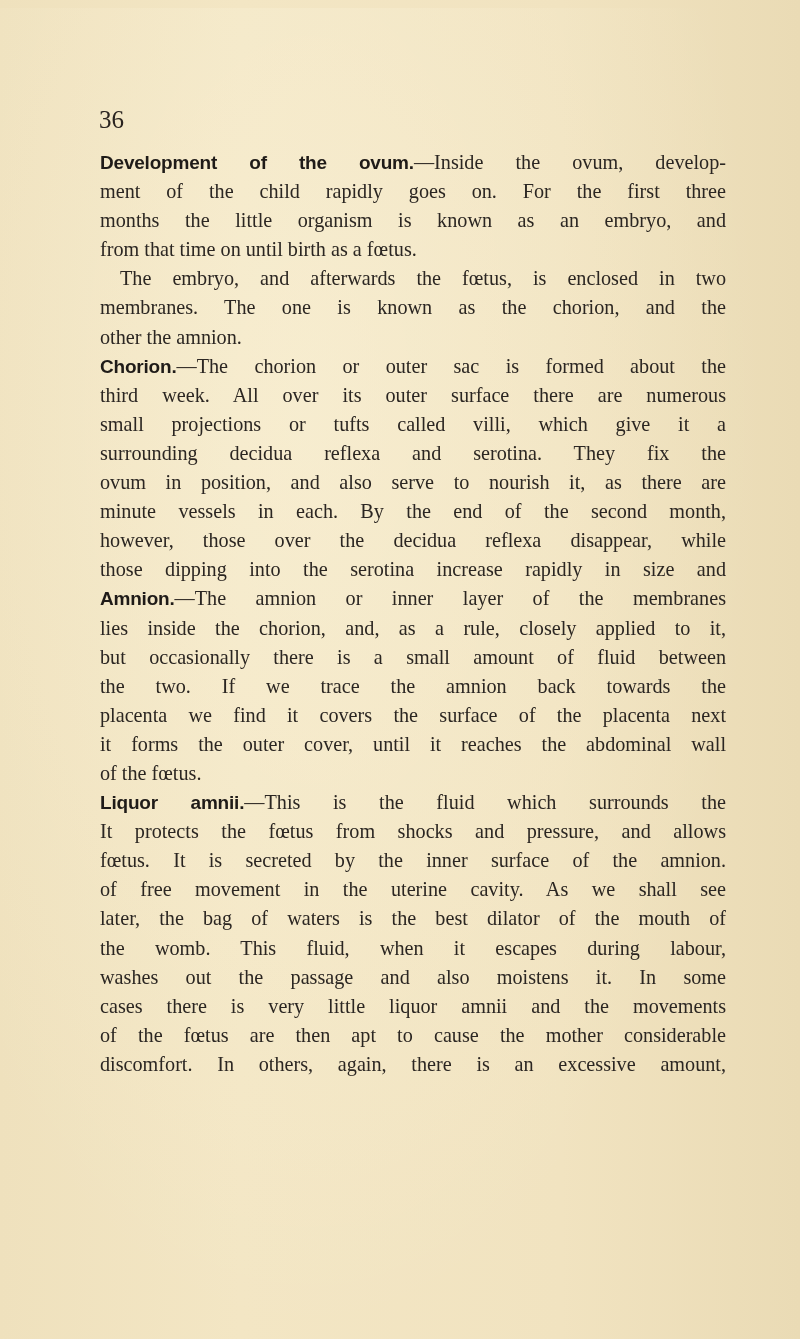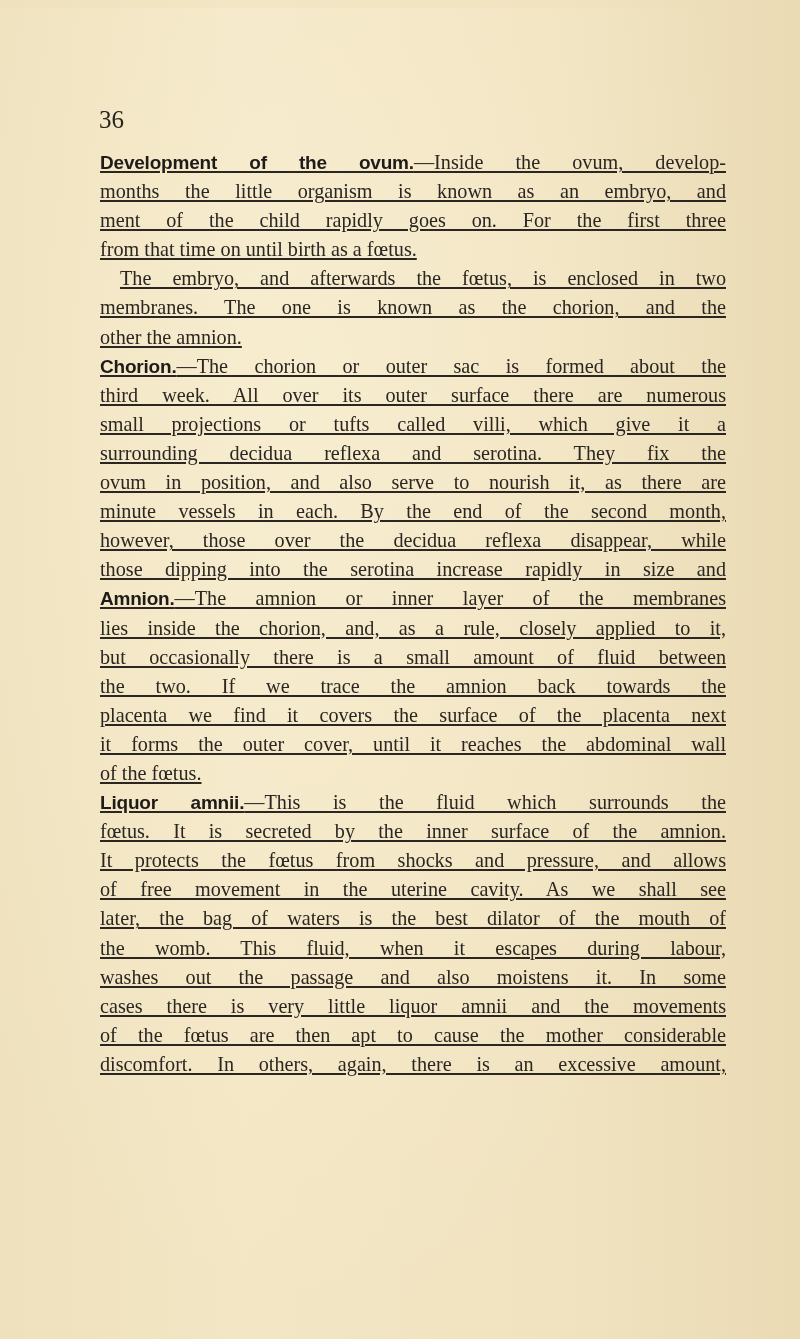--- a/index.html
+++ b/index.html
@@ -12,42 +12,42 @@
     background: radial-gradient(ellipse at 40% 30%, rgba(255,250,230,0.35), rgba(0,0,0,0) 70%); }
   .running-head {
     position:absolute; top:96px; left:99px; width:640px; height:34px;
     font-family:"Liberation Serif", serif; color:#2a2420;
   }
   .page-number { position:absolute; left:0; top:2px; font-size:25px; font-style:normal; }
   .running-title { position:absolute; left:68px; top:0; font-size:25px; font-style:italic; letter-spacing:1.2px; }
   .body-text {
     position:absolute; left:100px; top:140px; width:626px;
     font-family:"Liberation Serif", serif; font-size:20.2px; line-height:29.1px;
-    color:#2b2622; text-align:justify;text-decoration:underline;
+    color:#2b2622; text-align:justify;
   }
   .para { margin:0; text-indent:0; }
   .heading { font-family:"Liberation Sans", sans-serif; font-weight:bold; font-size:19px; letter-spacing:-0.2px; color:#1f1b18; }
   .line { display:block; text-align:justify; text-align-last:justify; white-space:nowrap; }
   .line.last { text-align-last:left; }
 </style>
 </head>
 <body>
 
 <div class="page">
 
   <div class="running-head">
     <span class="page-number">36</span>
   </div>
 
   <div class="body-text">
 
     <p class="para">
       <span class="line"><span class="heading">Development of the ovum.</span><span>—Inside the ovum, develop-</span></span>
+      <span class="line">ment of the child rapidly goes on. For the first three</span>
       <span class="line">months the little organism is known as an embryo, and</span>
-      <span class="line">ment of the child rapidly goes on. For the first three</span>
       <span class="line last">from that time on until birth as a fœtus.</span>
     </p>
 
     <p class="para">
       <span class="line" style="padding-left:20px;box-sizing:border-box;">The embryo, and afterwards the fœtus, is enclosed in two</span>
       <span class="line">membranes. The one is known as the chorion, and the</span>
       <span class="line last">other the amnion.</span>
     </p>
 
     <p class="para">
@@ -66,22 +66,22 @@
       <span class="line">lies inside the chorion, and, as a rule, closely applied to it,</span>
       <span class="line">but occasionally there is a small amount of fluid between</span>
       <span class="line">the two. If we trace the amnion back towards the</span>
       <span class="line">placenta we find it covers the surface of the placenta next</span>
       <span class="line">it forms the outer cover, until it reaches the abdominal wall</span>
       <span class="line last">of the fœtus.</span>
     </p>
 
     <p class="para">
       <span class="line"><span class="heading">Liquor amnii.</span><span>—This is the fluid which surrounds the</span></span>
+      <span class="line">It protects the fœtus from shocks and pressure, and allows</span>
       <span class="line">fœtus. It is secreted by the inner surface of the amnion.</span>
-      <span class="line">It protects the fœtus from shocks and pressure, and allows</span>
       <span class="line">of free movement in the uterine cavity. As we shall see</span>
       <span class="line">later, the bag of waters is the best dilator of the mouth of</span>
       <span class="line">the womb. This fluid, when it escapes during labour,</span>
       <span class="line">washes out the passage and also moistens it. In some</span>
       <span class="line">cases there is very little liquor amnii and the movements</span>
       <span class="line">of the fœtus are then apt to cause the mother considerable</span>
       <span class="line">discomfort. In others, again, there is an excessive amount,</span>
     </p>
 
   </div>

